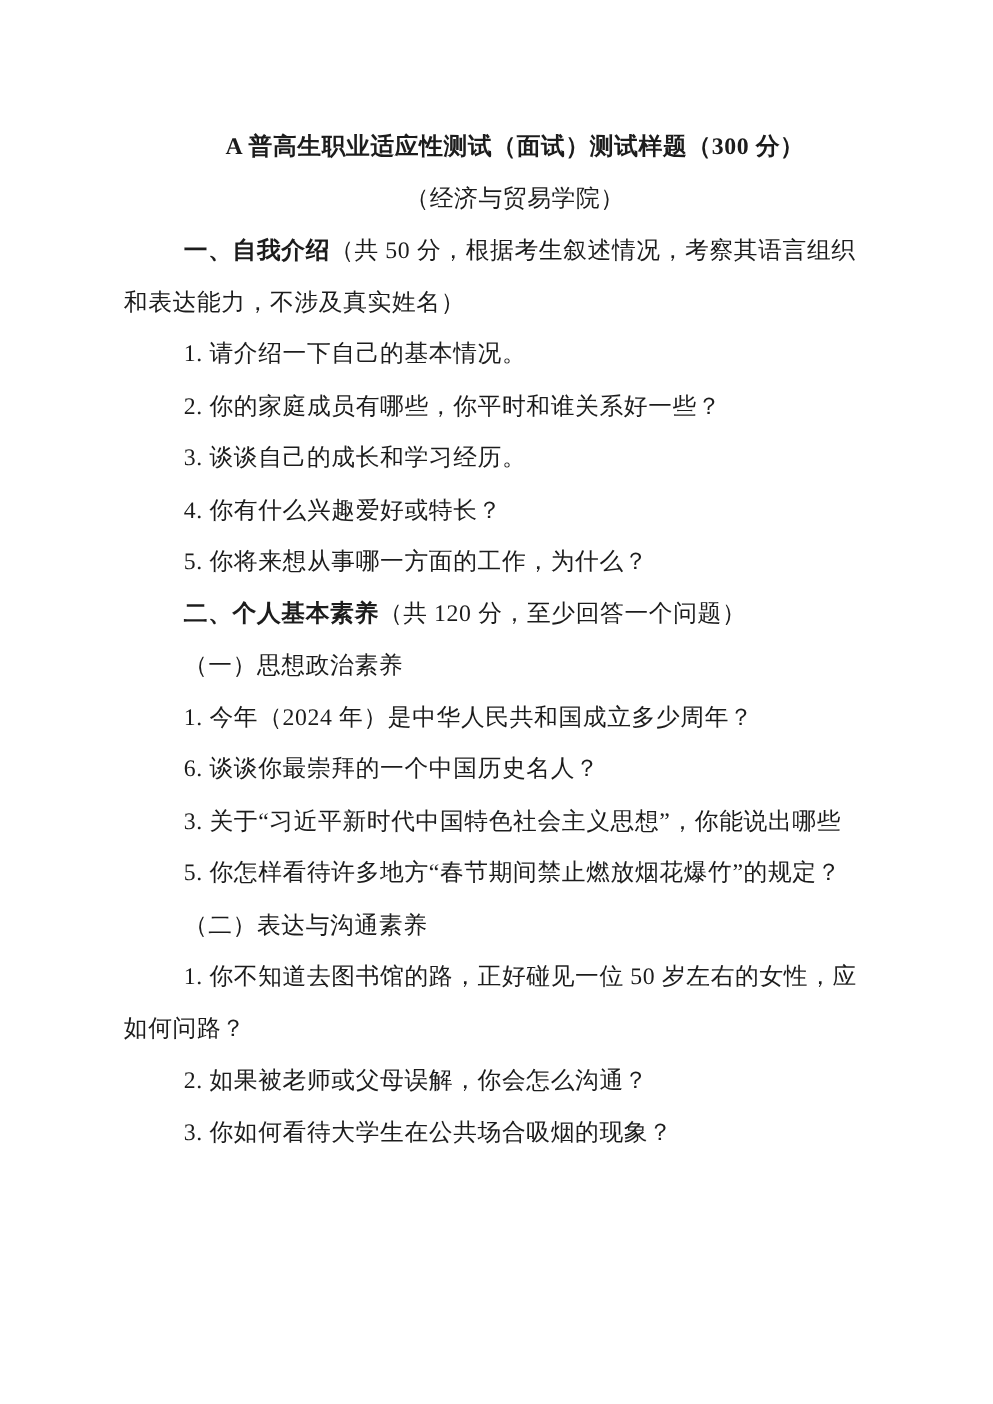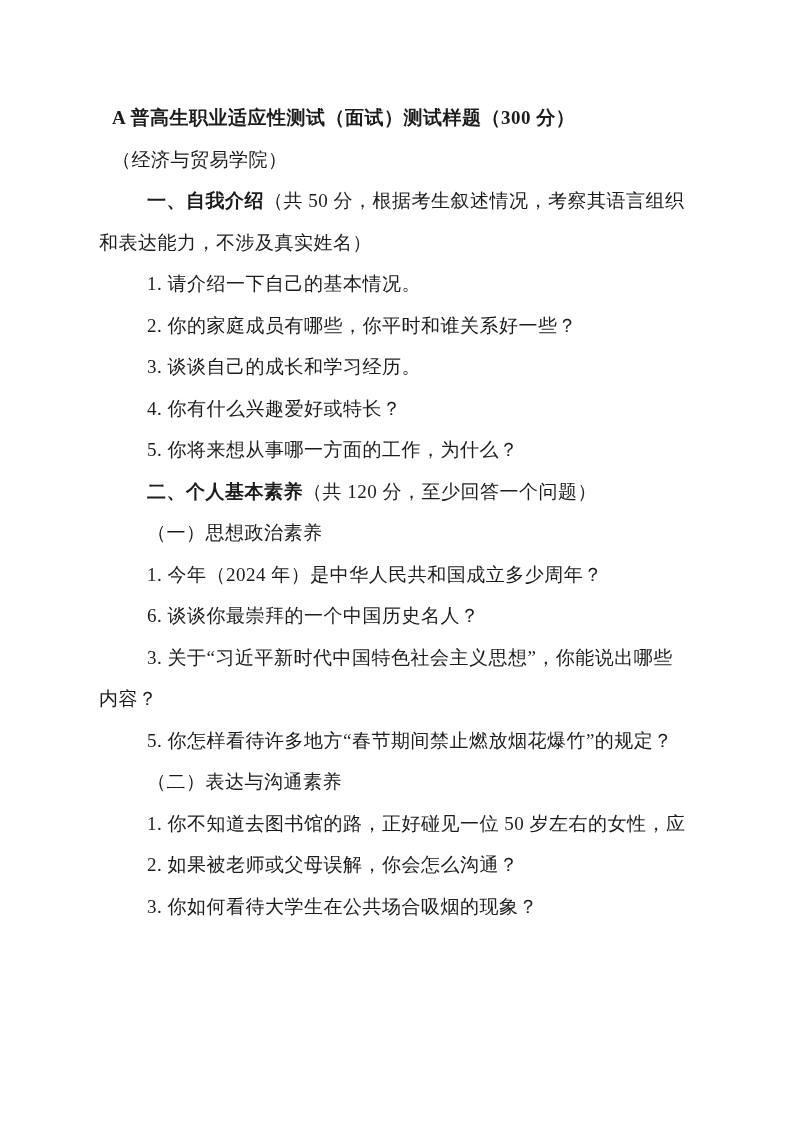--- a/index.html
+++ b/index.html
@@ -30,21 +30,21 @@
     height:41.5px;
     line-height:41.5px;
     font-size:19px;
     letter-spacing:0.5px;
     white-space:pre;
   }
   .indent{
     padding-left:48px;
   }
   .center{
-    text-align:left;
+    text-align:center;
     padding-left:0;
     transform:translateX(13px);
   }
   .bold{
     font-weight:700;
   }
   .seg-bold{
     font-weight:700;
   }
 </style>
@@ -68,23 +68,23 @@
     <div class="line indent">4. 你有什么兴趣爱好或特长？</div>
     <div class="line indent">5. 你将来想从事哪一方面的工作，为什么？</div>
 
     <div class="line indent"><span class="seg-bold">二、个人基本素养</span><span>（共 120 分，至少回答一个问题）</span></div>
 
     <div class="line indent">（一）思想政治素养</div>
 
     <div class="line indent">1. 今年（2024 年）是中华人民共和国成立多少周年？</div>
     <div class="line indent">6. 谈谈你最崇拜的一个中国历史名人？</div>
     <div class="line indent">3. 关于“习近平新时代中国特色社会主义思想”，你能说出哪些</div>
-    <div class="line">内容？</div>
     <div class="line indent">5. 你怎样看待许多地方“春节期间禁止燃放烟花爆竹”的规定？</div>
 
     <div class="line indent">（二）表达与沟通素养</div>
 
     <div class="line indent">1. 你不知道去图书馆的路，正好碰见一位 50 岁左右的女性，应</div>
+    <div class="line">如何问路？</div>
     <div class="line indent">2. 如果被老师或父母误解，你会怎么沟通？</div>
     <div class="line indent">3. 你如何看待大学生在公共场合吸烟的现象？</div>
 
   </div>
 </div>
 
 </body></html>

